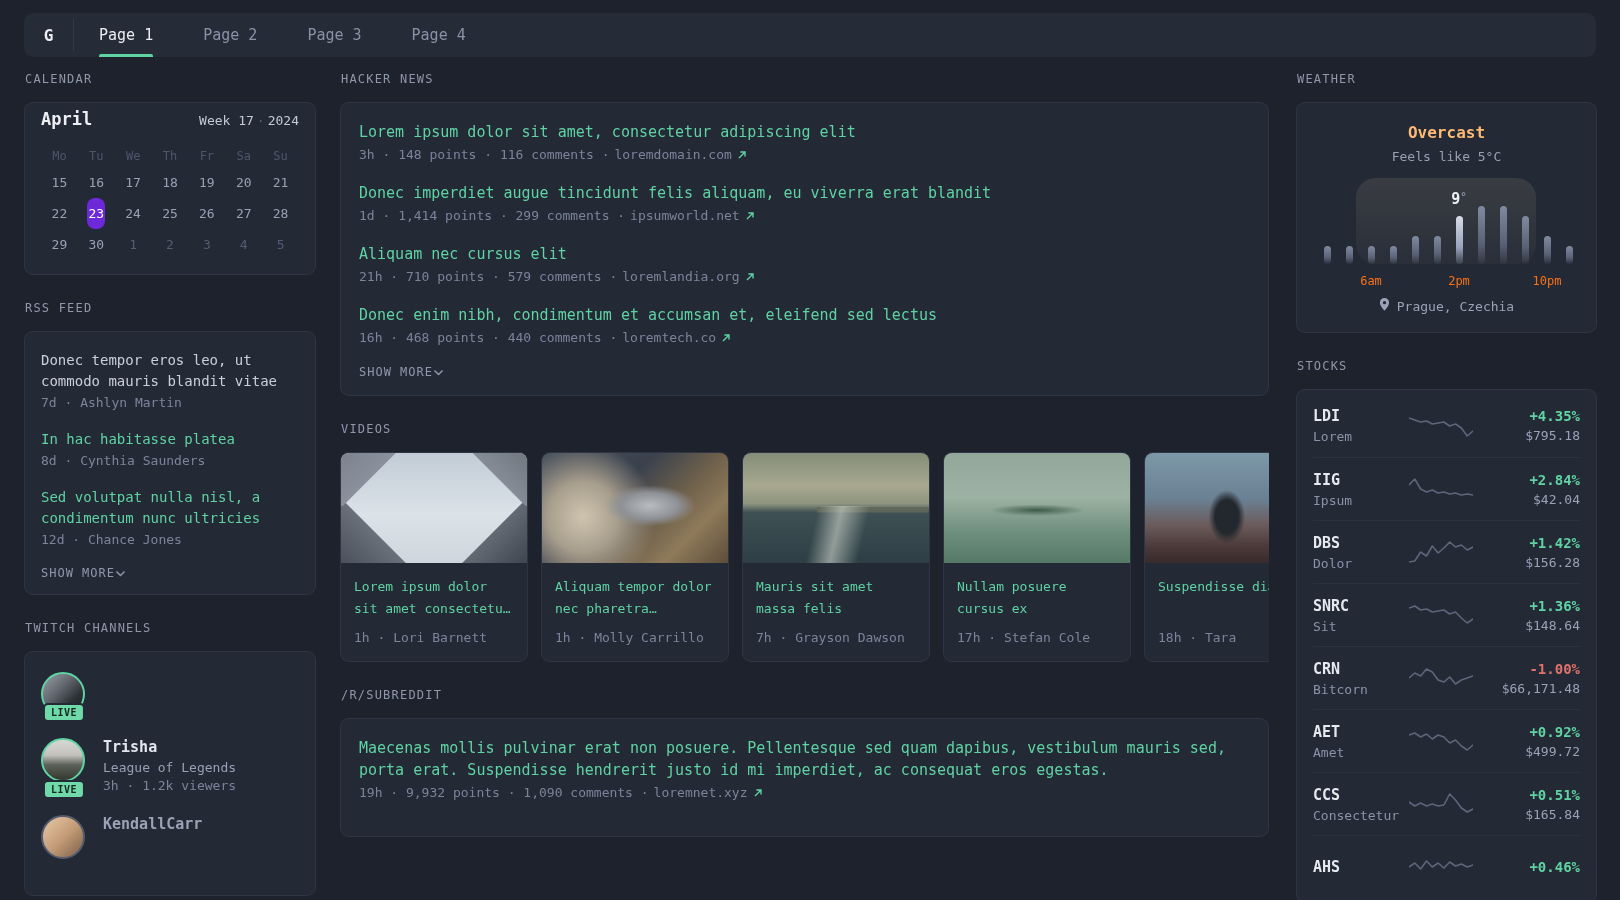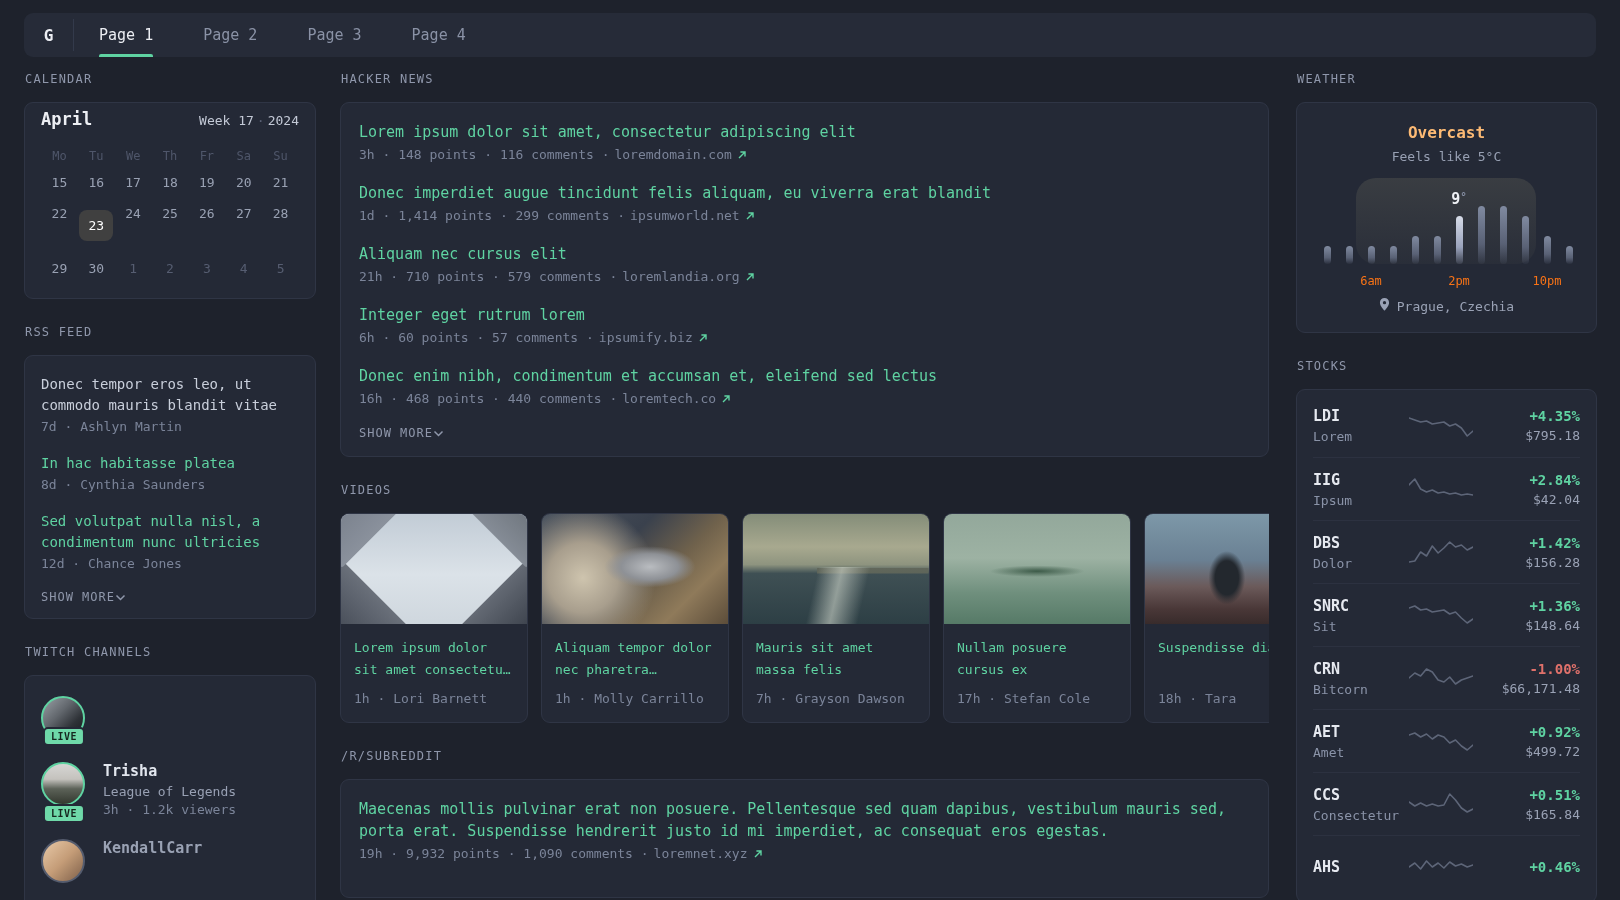--- a/index.html
+++ b/index.html
@@ -59,21 +59,21 @@
   .cal-month{font-size:17px;font-weight:600;color:#eceef3;}
   .cal-week{font-size:13px;color:#c3c9d6;}
   .cal-week .dim-dot{color:#5a6175;margin:0 3px;}
   .cal-dow,.cal-grid{display:grid;grid-template-columns:repeat(7,1fr);text-align:center;}
   .cal-dow{margin-top:20px;font-size:12px;color:var(--dim);}
   .cal-grid{margin-top:4px;}
   .cal-cell{
     height:31px;display:flex;align-items:center;justify-content:center;
     font-size:13px;color:#99a1b3;border-radius:8px;
   }
-  .cal-cell.sel{background:#404040;color:#ffffff;width:34px;margin:12px auto;}
+  .cal-cell.sel{background:#6d28d9;color:#ffffff;width:18px;margin:0 auto;}
   .cal-cell.out{color:#565d71;}
   
   .rss-card{padding:18px 16px 14px;}
   .feed-item{margin-bottom:19px;}
   .feed-title{font-size:14px;line-height:21px;color:var(--accent);cursor:pointer;}
   .feed-title.muted{color:var(--muted-title);}
   .feed-meta{font-size:13px;color:var(--meta);margin-top:3px;}
   .show-more{
     display:flex;align-items:center;font-size:12px;letter-spacing:1px;
     color:var(--header);cursor:pointer;margin-top:2px;
@@ -333,32 +333,20 @@
               <span>21h · 710 points · 579 comments · </span>
               <span class="dom">loremlandia.org</span>
               <span class="ext-icon">
                 <svg width="10" height="10" viewBox="0 0 10 10" fill="none" stroke="#5fd3a2" stroke-width="1.4">
                   <path d="M2 8 L8 2 M3.4 2 H8 V6.6"></path>
                 </svg>
               </span>
             </div>
           </div>
           <div class="hn-item">
-            <div class="hn-title">Integer eget rutrum lorem</div>
-            <div class="hn-meta">
-              <span>6h · 60 points · 57 comments · </span>
-              <span class="dom">ipsumify.biz</span>
-              <span class="ext-icon">
-                <svg width="10" height="10" viewBox="0 0 10 10" fill="none" stroke="#5fd3a2" stroke-width="1.4">
-                  <path d="M2 8 L8 2 M3.4 2 H8 V6.6"></path>
-                </svg>
-              </span>
-            </div>
-          </div>
-          <div class="hn-item">
             <div class="hn-title">Donec enim nibh, condimentum et accumsan et, eleifend sed lectus</div>
             <div class="hn-meta">
               <span>16h · 468 points · 440 comments · </span>
               <span class="dom">loremtech.co</span>
               <span class="ext-icon">
                 <svg width="10" height="10" viewBox="0 0 10 10" fill="none" stroke="#5fd3a2" stroke-width="1.4">
                   <path d="M2 8 L8 2 M3.4 2 H8 V6.6"></path>
                 </svg>
               </span>
             </div>

